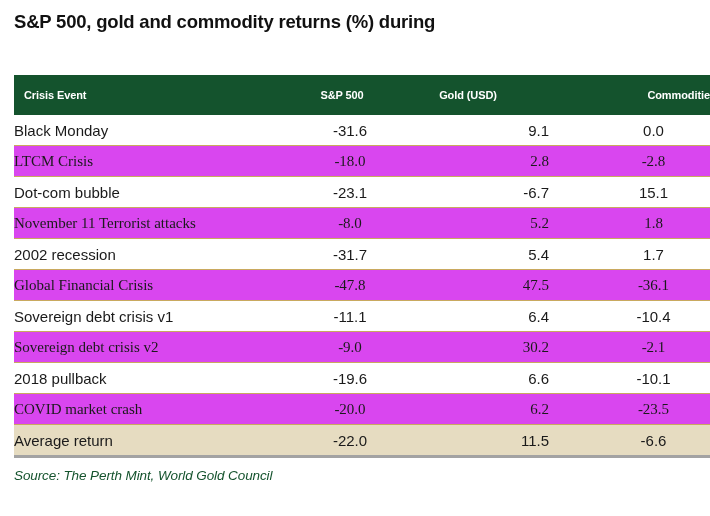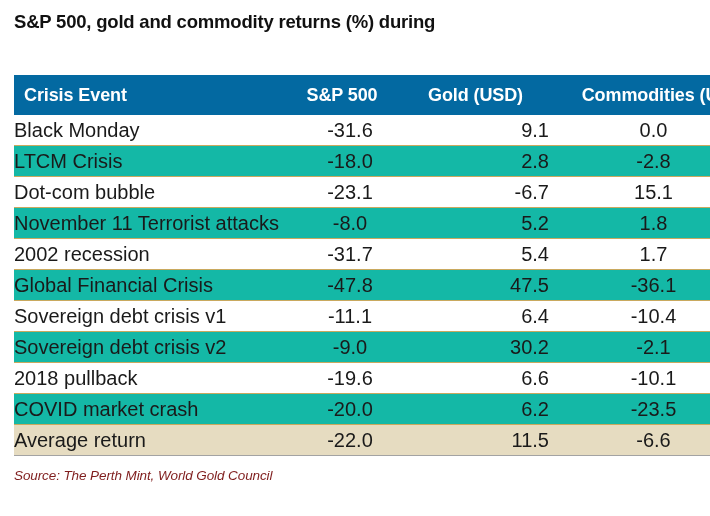--- a/index.html
+++ b/index.html
@@ -46,75 +46,75 @@
   }
 
   table.returns {
     width: 683px;
     border-collapse: collapse;
     table-layout: fixed;
     font-size: 15px;
   }
 
   table.returns thead th {
-    background: #0369a1;
+    background: #14532d;
     color: #ffffff;
     font-weight: bold;
-    font-size: 18px;
+    font-size: 11px;
     height: 40px;
     padding: 0 0 0 0;
     vertical-align: middle;
     letter-spacing: -0.1px;
     white-space: nowrap;
   }
 
   th.col-event {
     text-align: left;
     padding-left: 10px !important;
     width: 263px;
   }
   th.col-sp { text-align: center; width: 110px; padding-right: 16px !important; }
-  th.col-gold { text-align: right; width: 110px; padding-right: 26px !important; }
+  th.col-gold { width: 110px; padding-right: 26px !important; }
   th.col-comm { text-align: right; width: 200px; padding-right: 9px !important; }
 
   table.returns tbody td {
     height: 30px;
     padding: 0;
     vertical-align: middle;
     border-bottom: 1px solid #c9a95f;
-    font-size: 20px;
+    font-size: 15px;
     color: #1a1a1a;
   }
 
   td.event {
     text-align: left;
     padding-left: 10px;
     white-space: nowrap;
   }
   td.num-sp { text-align: center; padding-right: 34px; }
   td.num-gold { text-align: right; padding-right: 42px; }
   td.num-comm { text-align: center; padding-right: 80px; }
 
   tbody tr.row-odd td  { background: #ffffff; }
-  tbody tr.row-even td { background: #14b8a6; }
+  tbody tr.row-even td { background: #d946ef; font-family: Liberation Serif, serif; }
   tbody tr.row-total td {
     background: #e6dcc1;
-    border-bottom: 1px solid #a3a3a3;
+    border-bottom: 3px solid #a3a3a3;
   }
   tbody tr:first-child td {
     border-top: none;
   }
 
   .source-note {
     position: absolute;
     left: 14px;
     top: 468px;
     font-size: 13.5px;
     font-style: italic;
-    color: #7f1d1d;
+    color: #14532d;
     letter-spacing: -0.1px;
   }
 </style>
 </head>
 <body>
 
 <div class="page">
 
   <div class="chart-title">
     <span>S&amp;P 500, gold and commodity returns (%) during</span>

